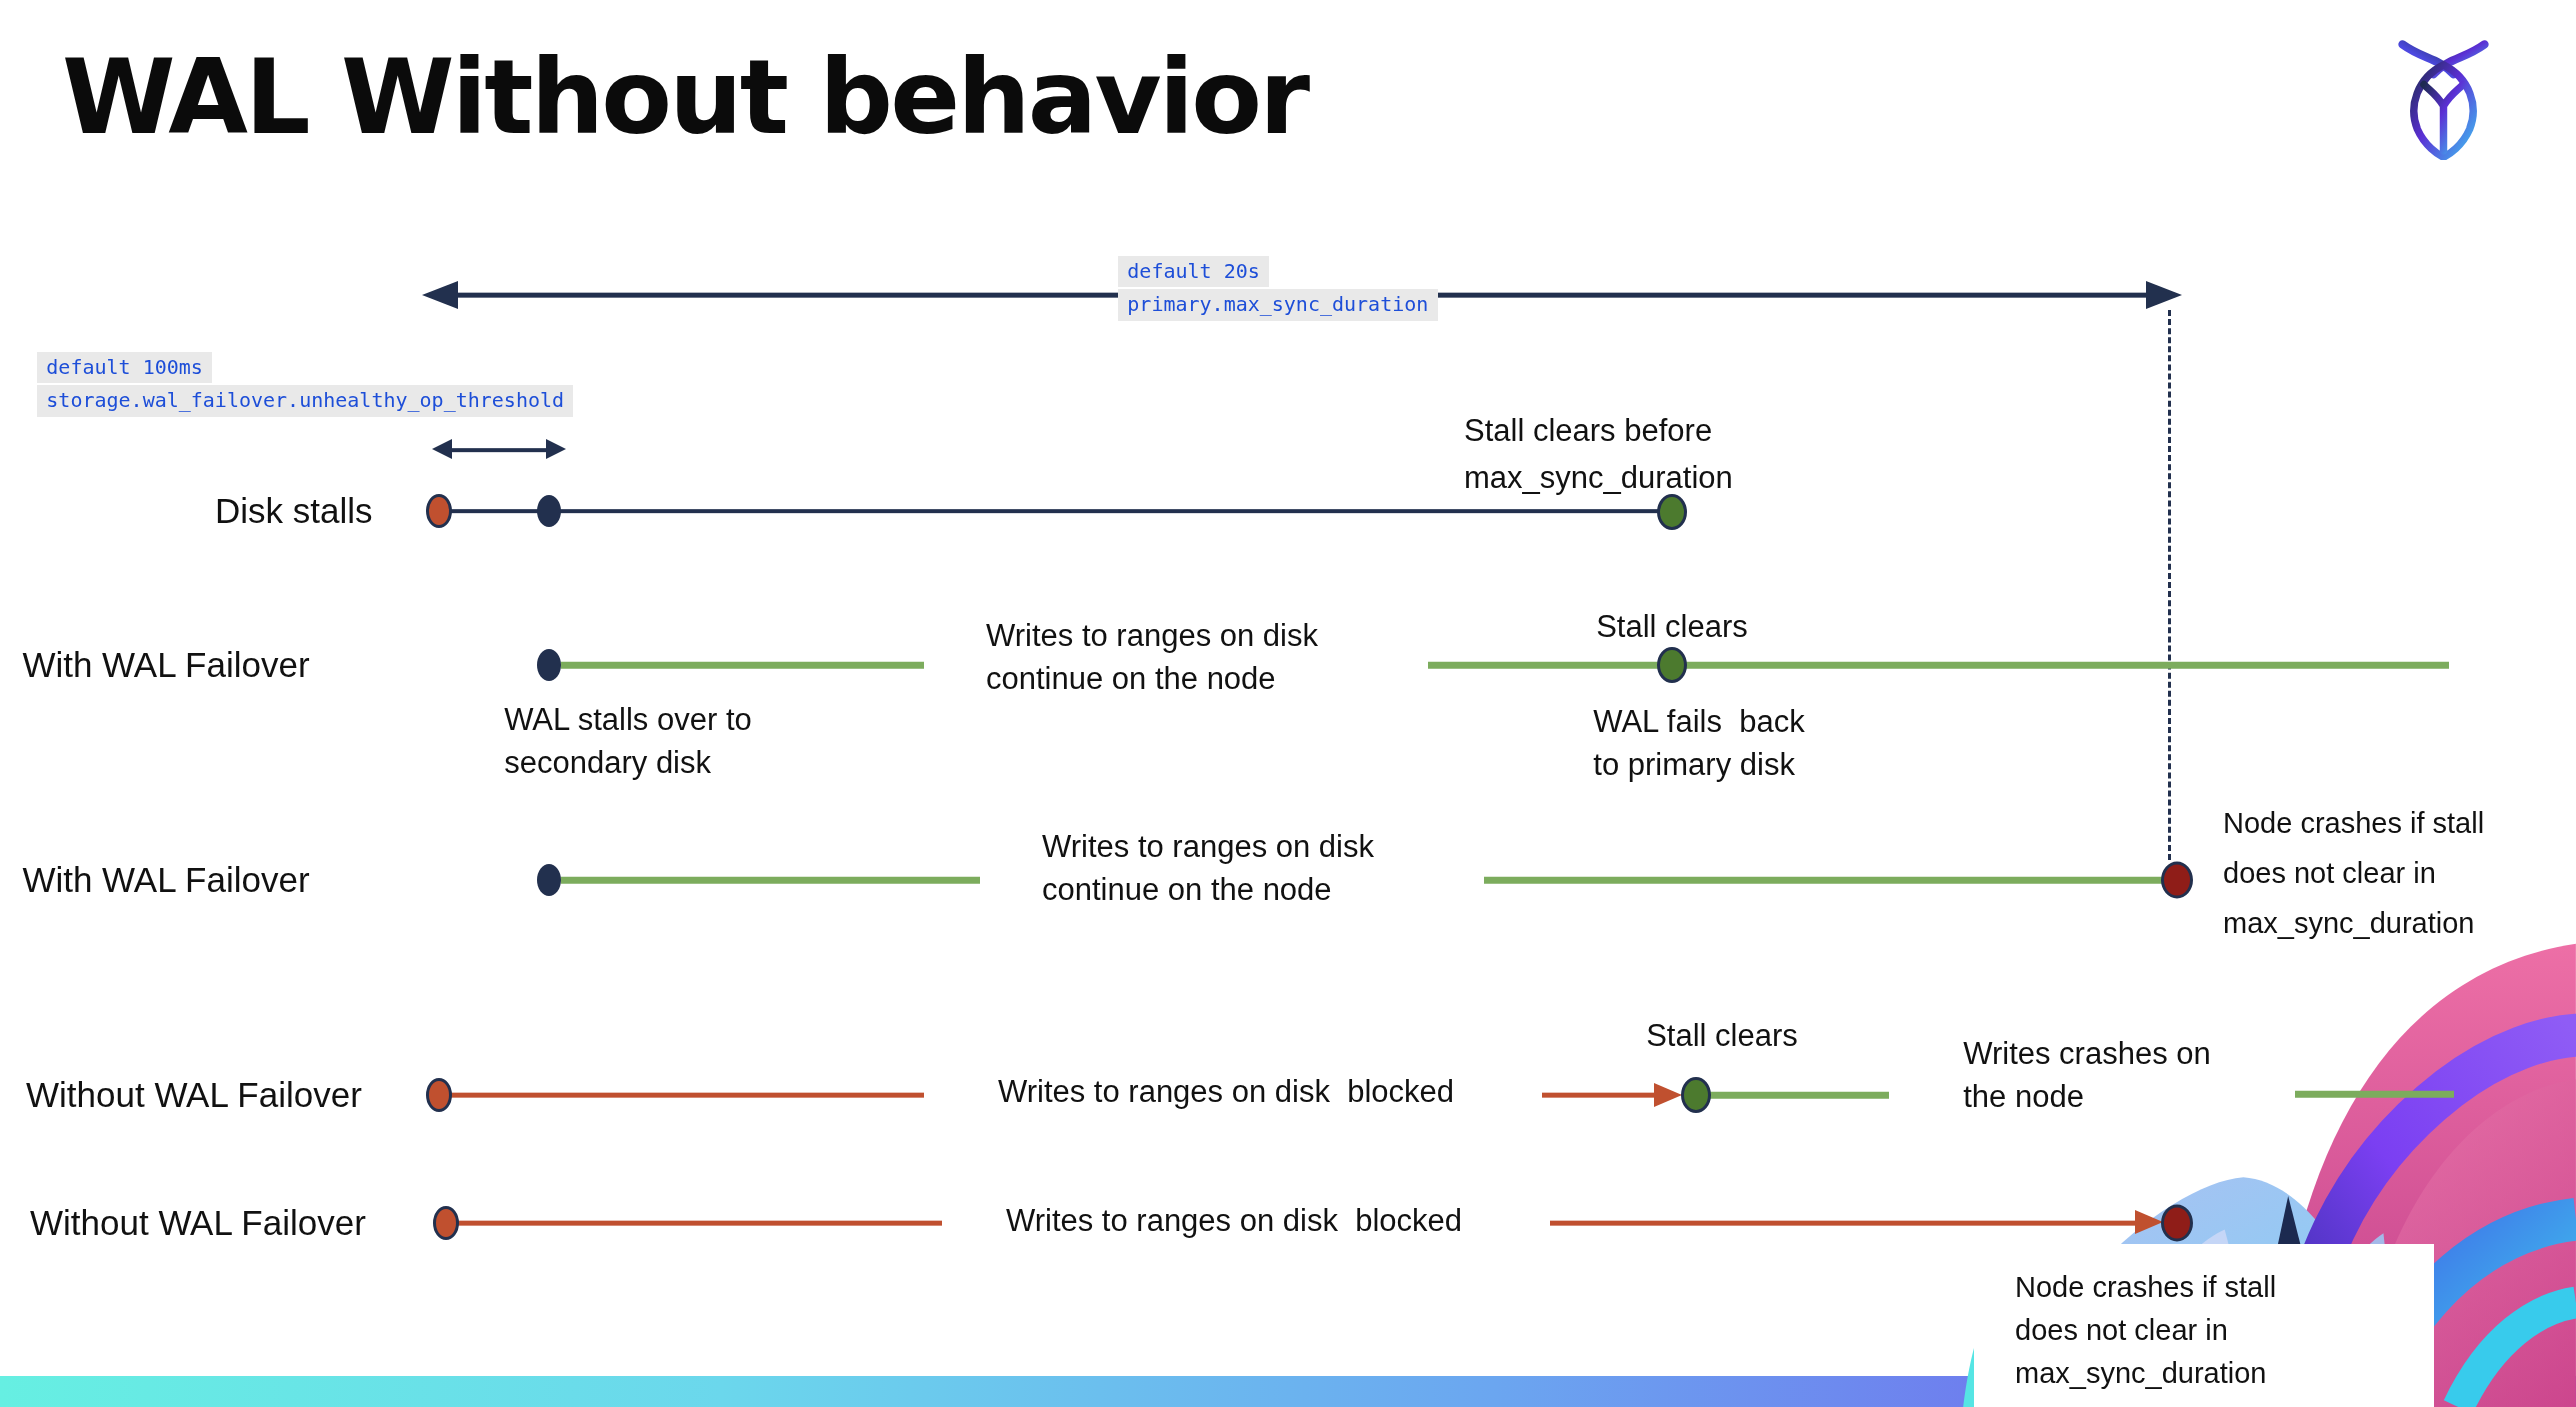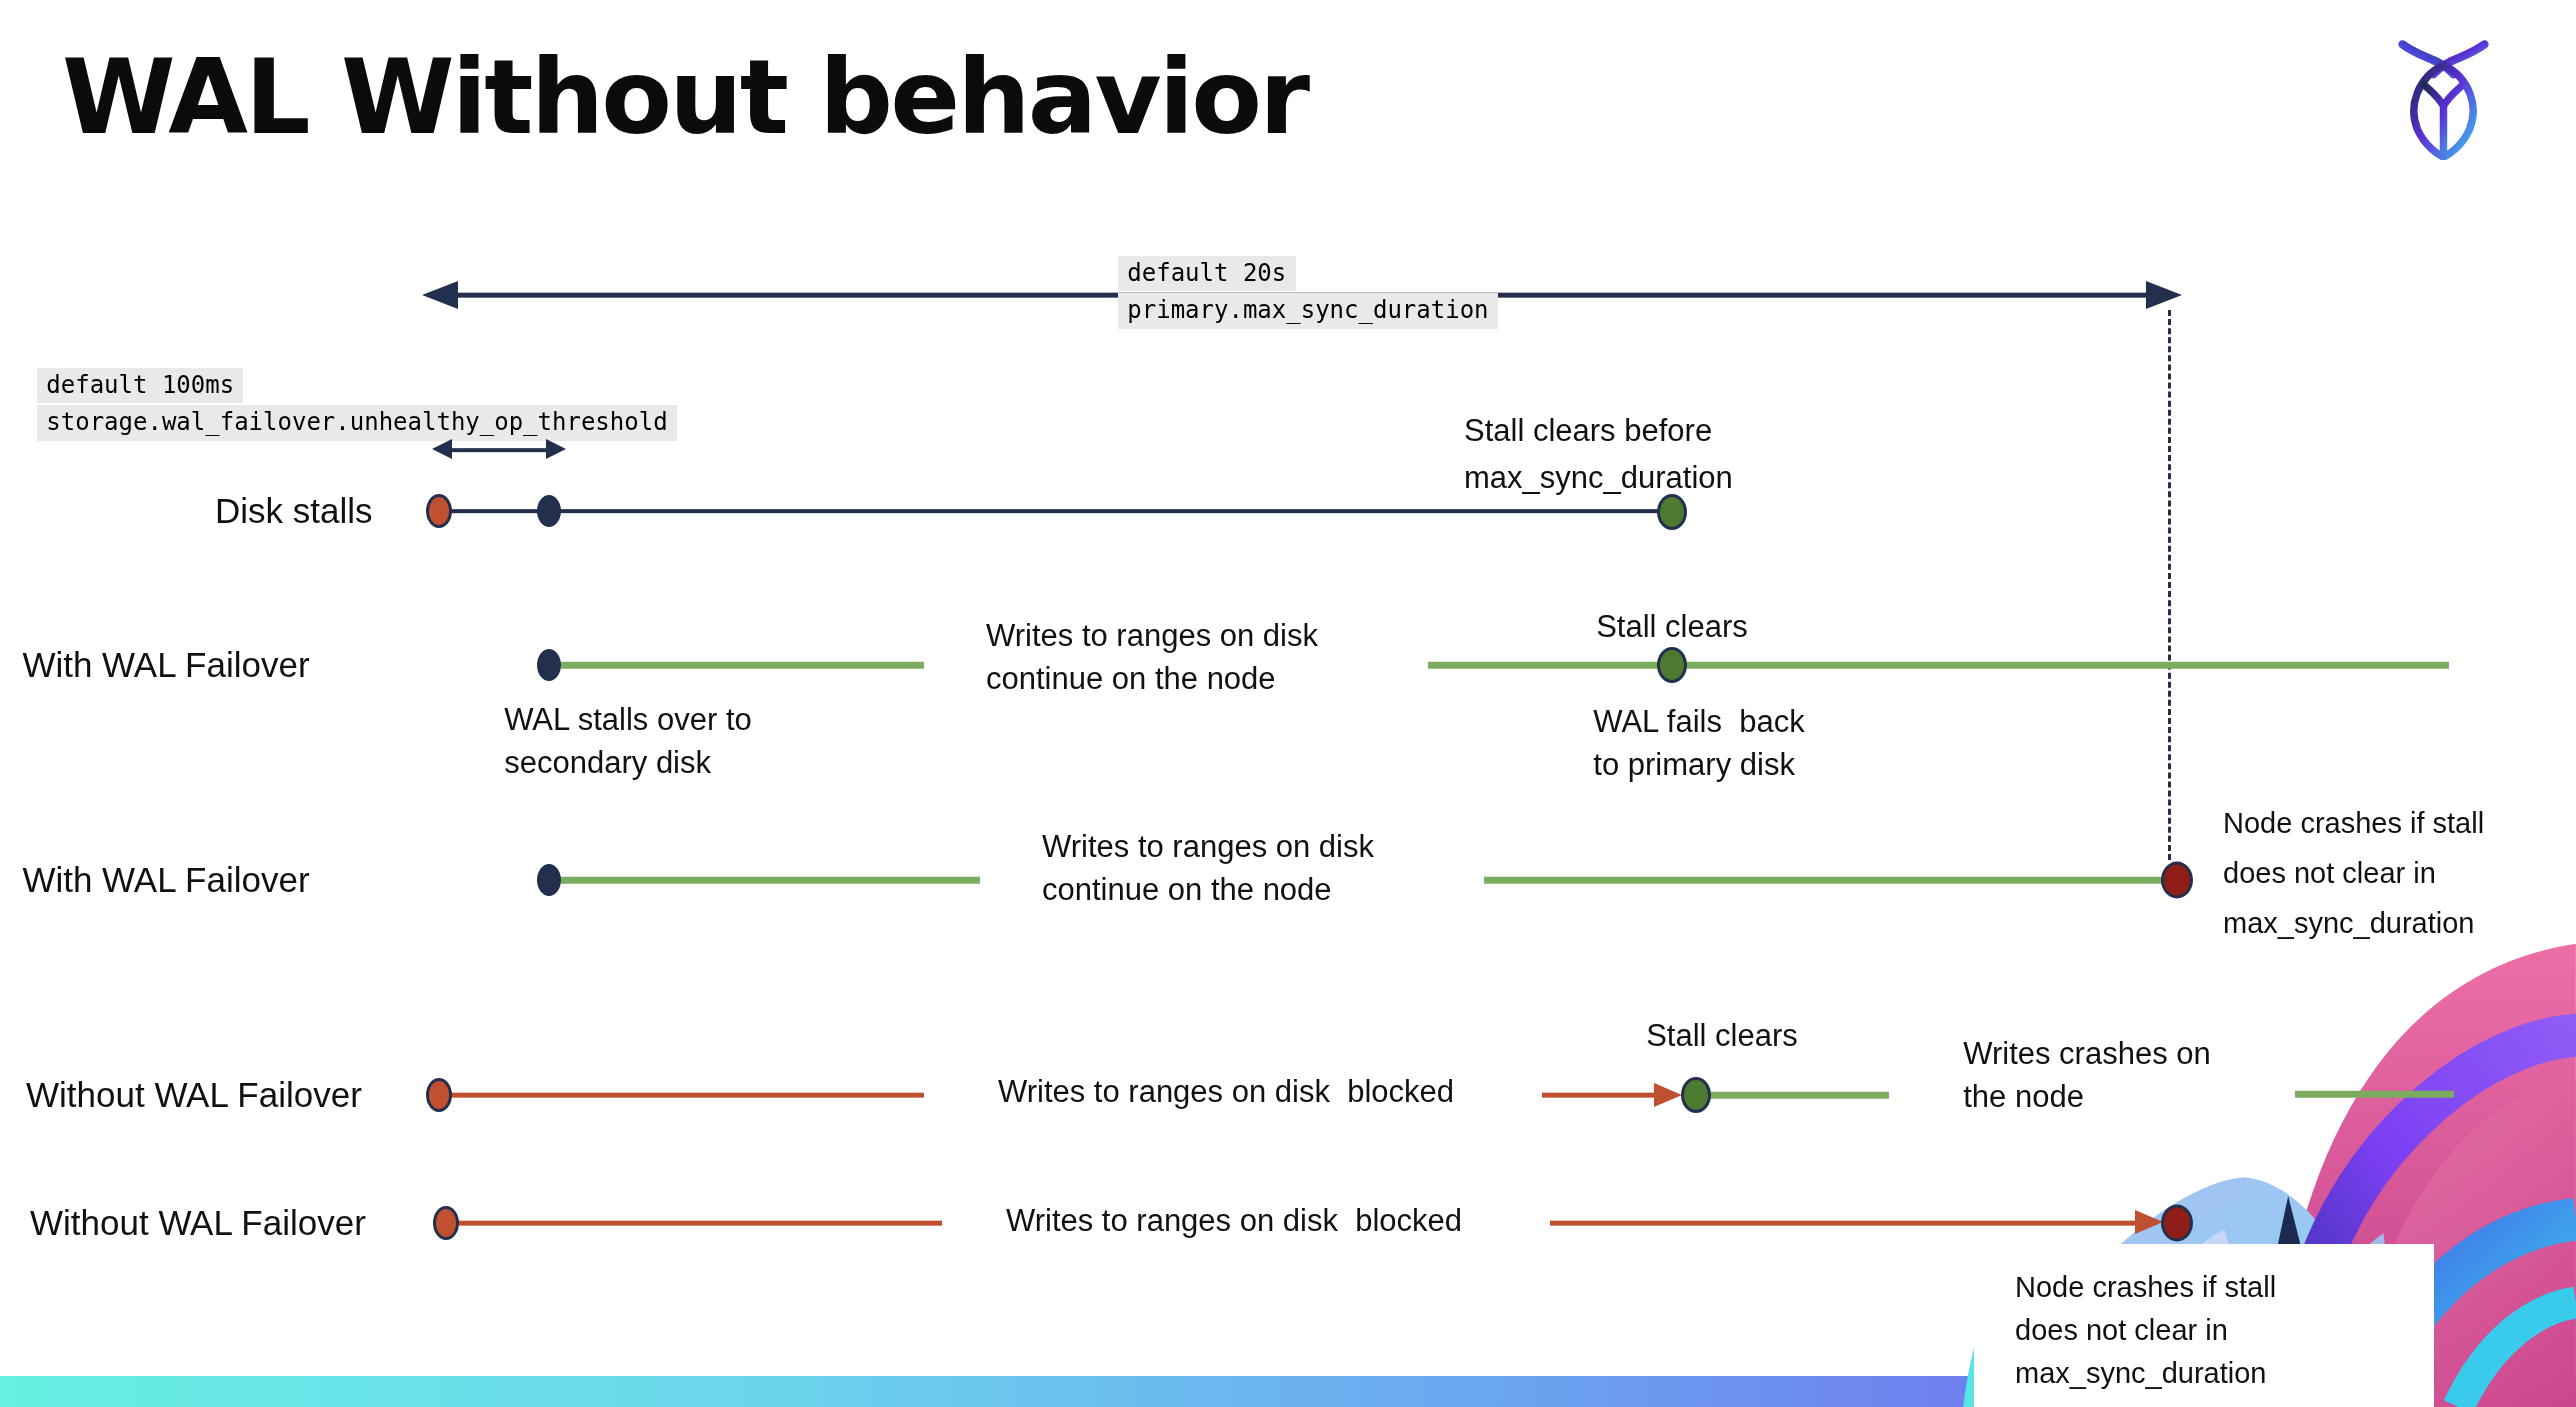--- a/index.html
+++ b/index.html
@@ -12,21 +12,21 @@
     font-size:103px;font-weight:800;letter-spacing:-2.8px;color:#0b0b0b;
     font-family:"DejaVu Sans","Liberation Sans",sans-serif;
   }
   .row-label{
     font-size:35px;color:#111;transform:translateY(-50%);white-space:nowrap;
   }
   .note{
     font-size:31px;line-height:1.38;color:#111;white-space:pre-wrap;
   }
   .note.center{transform:translateX(-50%);}
-  .mono-label{font-family:"DejaVu Sans Mono","Liberation Mono",monospace;font-size:24px;color:#000000;text-align:center;}
+  .mono-label{font-family:"DejaVu Sans Mono","Liberation Mono",monospace;font-size:20px;color:#1d4ed8;text-align:center;}
   .mono-label span{display:table;background:var(--label-bg,#e9e9e9);padding:2.8px 9.3px 4.7px 9.3px;margin-bottom:1.9px;white-space:pre;}
   .hline{position:absolute;transform:translateY(-50%);}
   .l-navy{height:4.7px;background:var(--navy,#22304E);}
   .l-navy-thin{height:3.7px;background:var(--navy,#22304E);}
   .l-green{height:6.5px;background:var(--green-line,#7CAC5D);}
   .l-red{height:4.7px;background:var(--red,#C0502F);}
   .dashed-v{position:absolute;width:0;border-left:3.7px dashed var(--navy,#22304E);}
   .dot{position:absolute;border-radius:50%;transform:translate(-50%,-50%);box-sizing:border-box;}
   .dot-red{width:26px;height:34px;background:var(--red,#C0502F);border:3.7px solid var(--navy,#22304E);}
   .dot-navy{width:24px;height:32px;background:var(--navy,#22304E);}
@@ -123,21 +123,21 @@
 <div class="abs tri tri-nl z4" style="left:422px;top:281px;"></div>
 <div class="abs tri tri-nr z4" style="left:2146px;top:281px;"></div>
 
 <div class="abs dashed-v z4" style="left:2168px;top:310px;height:550px;"></div>
 
 <div class="abs mono-label z4" style="left:1118px;top:256px;">
   <span>default 20s</span>
   <span>primary.max_sync_duration</span>
 </div>
 
-<div class="abs mono-label z4" style="left:37px;top:368px;">
+<div class="abs mono-label z4" style="left:37px;top:352px;">
   <span>default 100ms</span>
   <span>storage.wal_failover.unhealthy_op_threshold</span>
 </div>
 
 <div class="abs hline l-navy-thin z4" style="left:449px;top:450px;width:99px;"></div>
 <div class="abs tri tri-sl z4" style="left:432px;top:439px;"></div>
 <div class="abs tri tri-sr z4" style="left:546px;top:439px;"></div>
 
 <div class="abs row-label z4" style="left:215px;top:511px;">Disk stalls</div>
 <div class="abs hline l-navy-thin z4" style="left:439px;top:511px;width:1233px;"></div>

